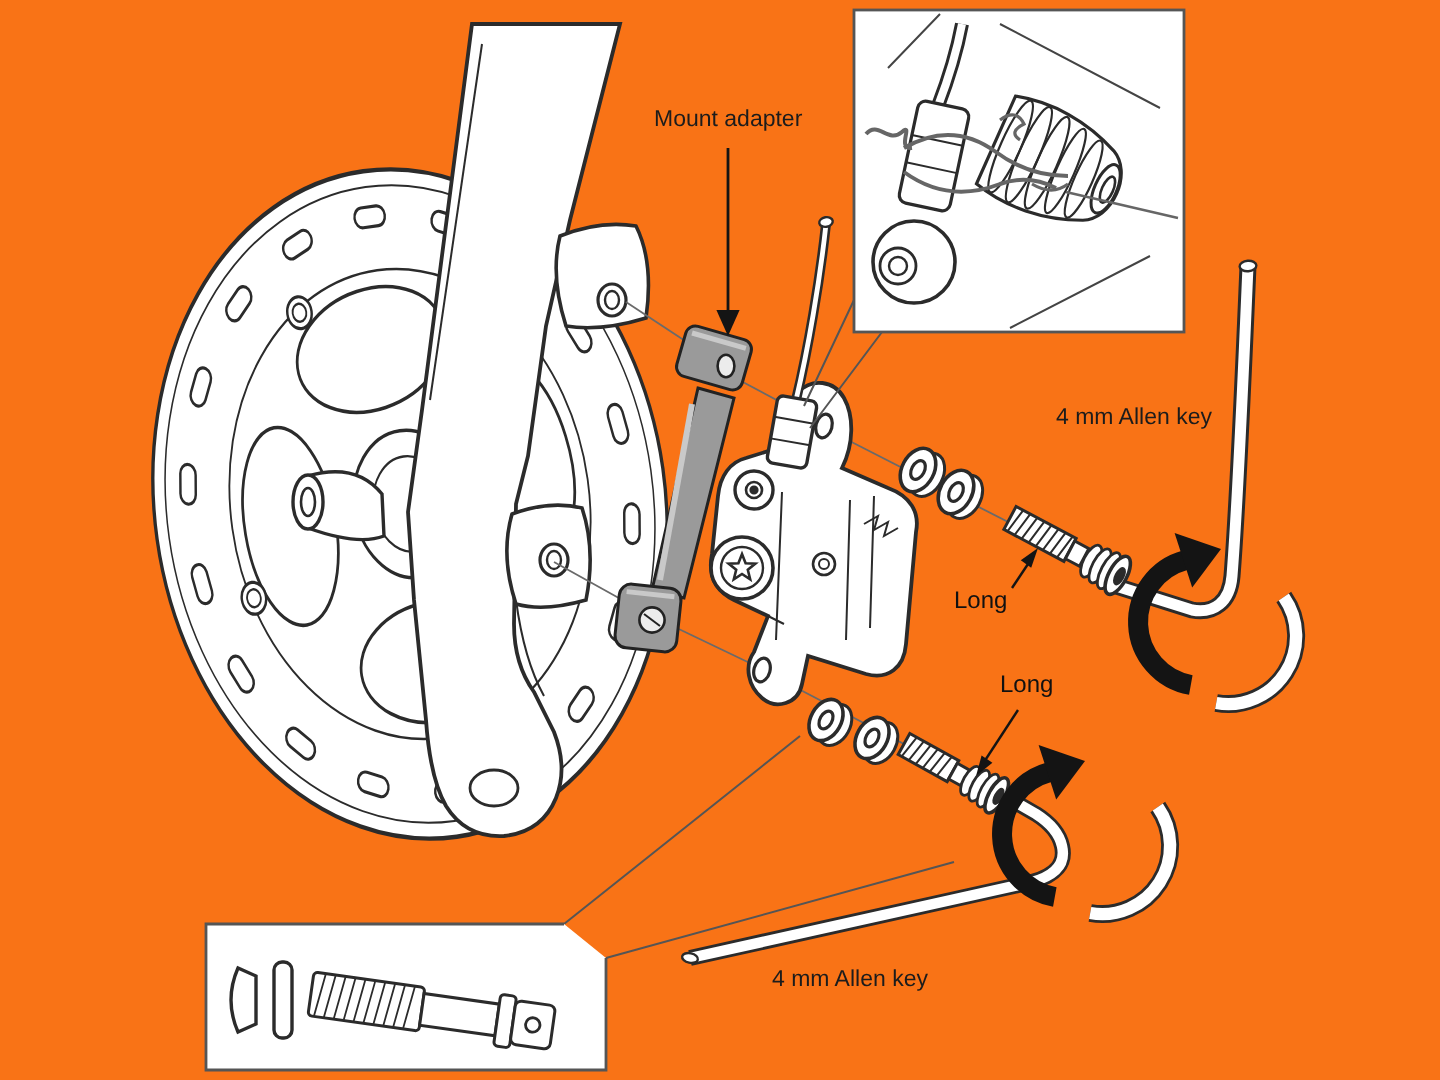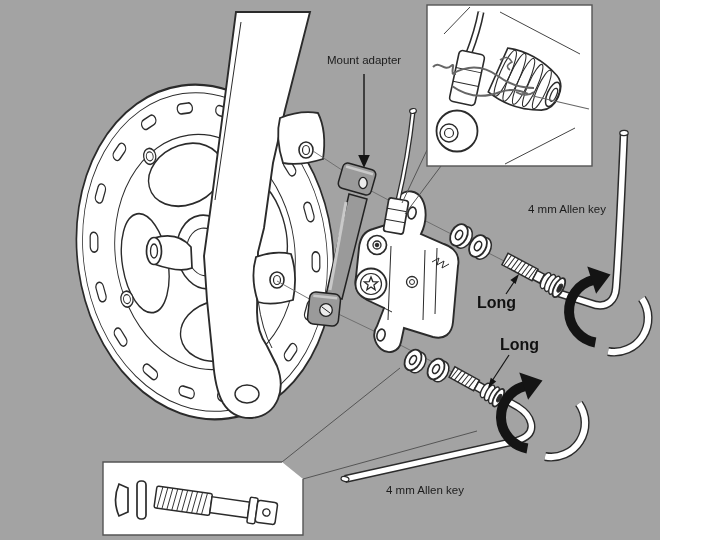--- a/index.html
+++ b/index.html
@@ -1,20 +1,20 @@
 <!DOCTYPE html>
 <html><head>
 <meta charset="utf-8">
 <style>
   html,body{margin:0;padding:0;background:#fff;}
-  #stage{position:relative;width:660px;height:540px;background:#a3a3a3;overflow:hidden;
+  #stage{position:relative;width:720px;height:540px;background:#f97316;overflow:hidden;
          font-family:"Liberation Sans", sans-serif;}
   #stage svg{position:absolute;left:0;top:0;}
   .lbl{position:absolute;color:#1c1c1c;font-size:11.5px;line-height:1.1;white-space:nowrap;}
-  .lbl.bold{font-weight:bold;font-size:16px;color:#111;}
+  .lbl.bold{font-weight:normal;font-size:12px;color:#111;}
 </style>
 </head>
 <body>
 
 <div id="stage">
 <svg width="720" height="540" viewBox="0 0 720 540">
   <defs>
     <g id="cres">
       <path d="M 27.9,-19.5 A 34 34 0 0 1 -5.9,33.5" stroke="#2b2b2b" stroke-width="9" fill="none"></path>
       <path d="M 27.9,-19.5 A 34 34 0 0 1 -5.9,33.5" stroke="#ffffff" stroke-width="6.2" fill="none"></path>

